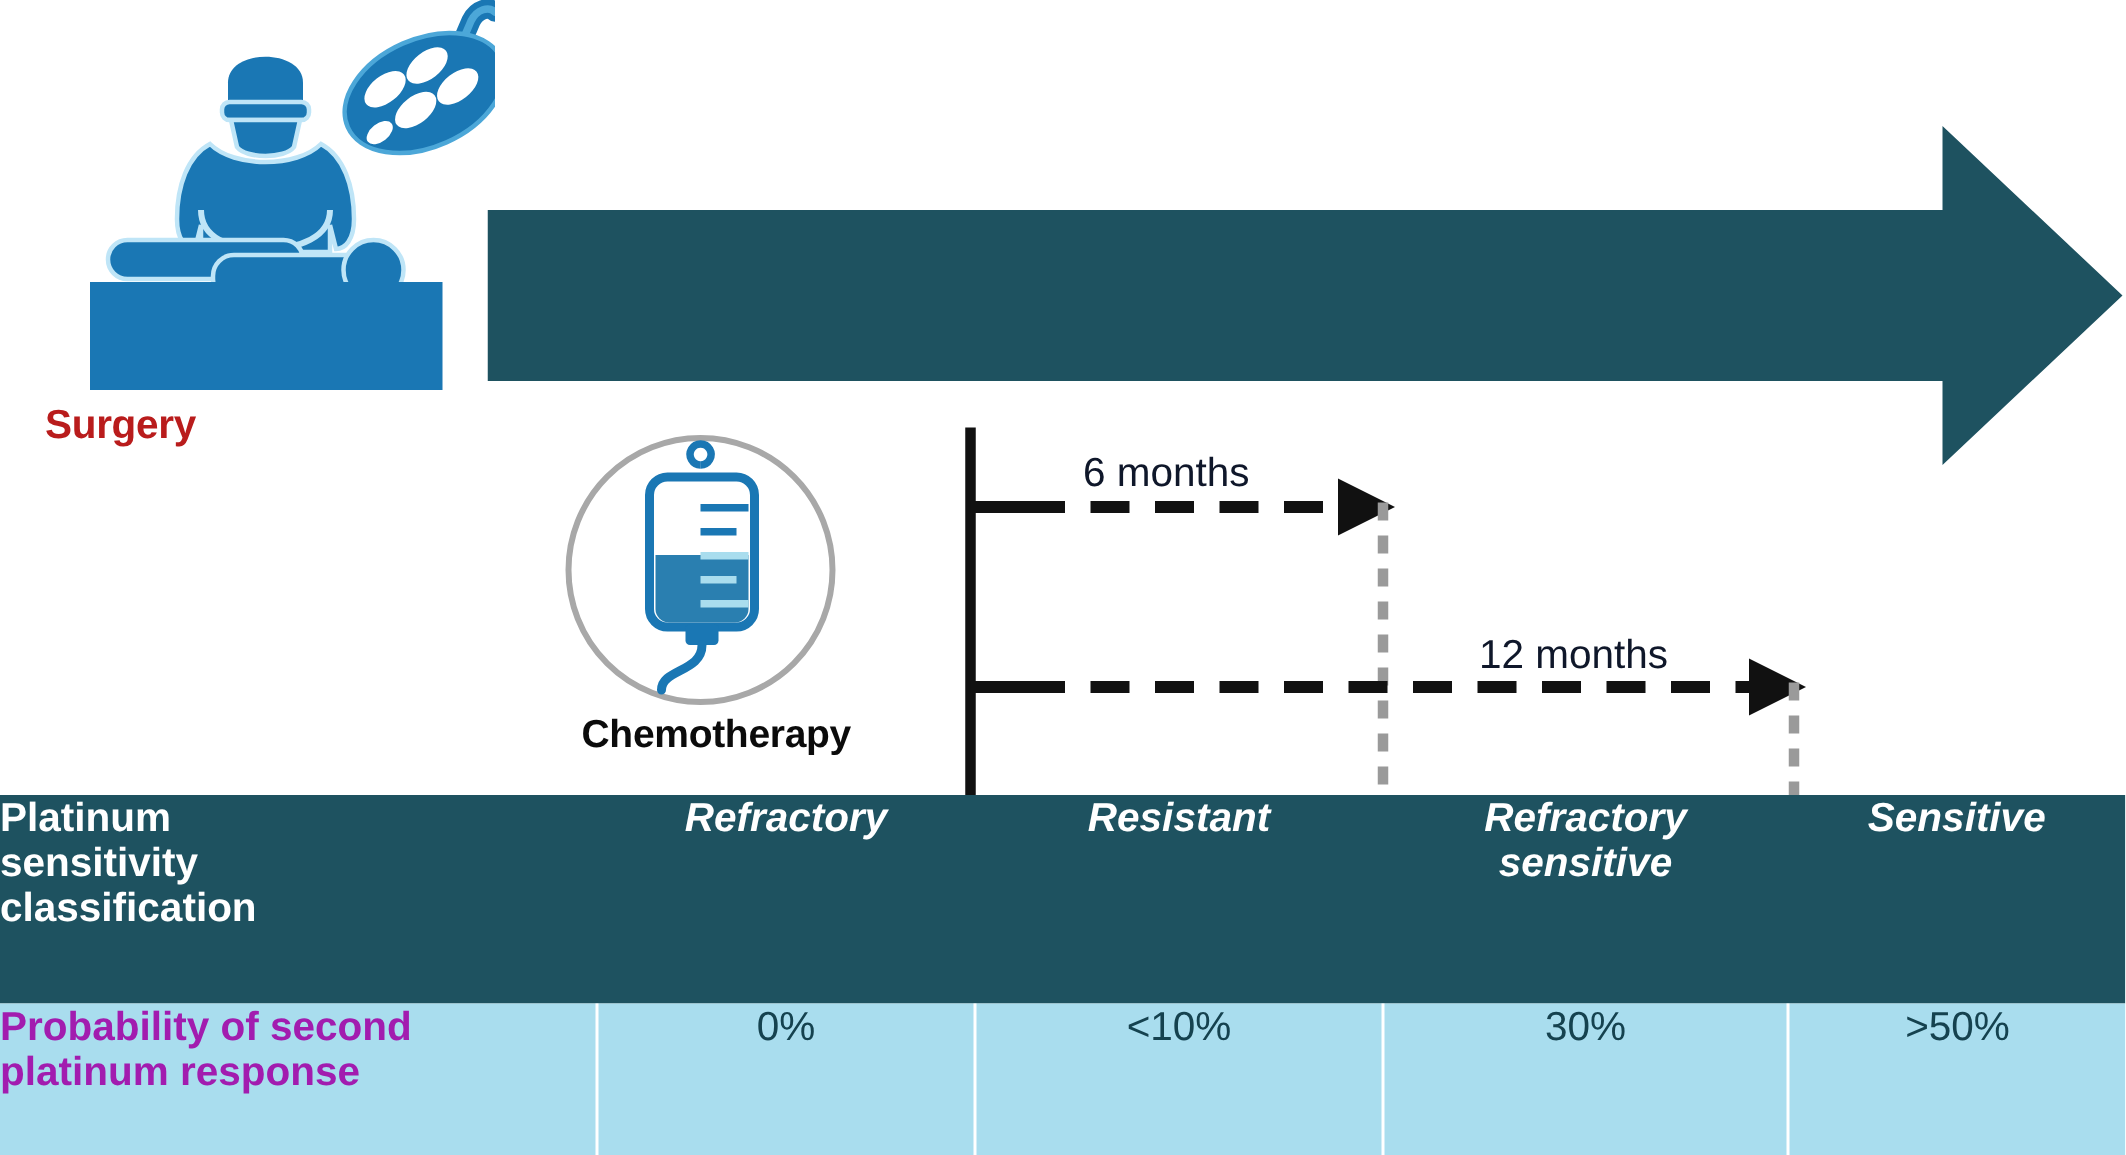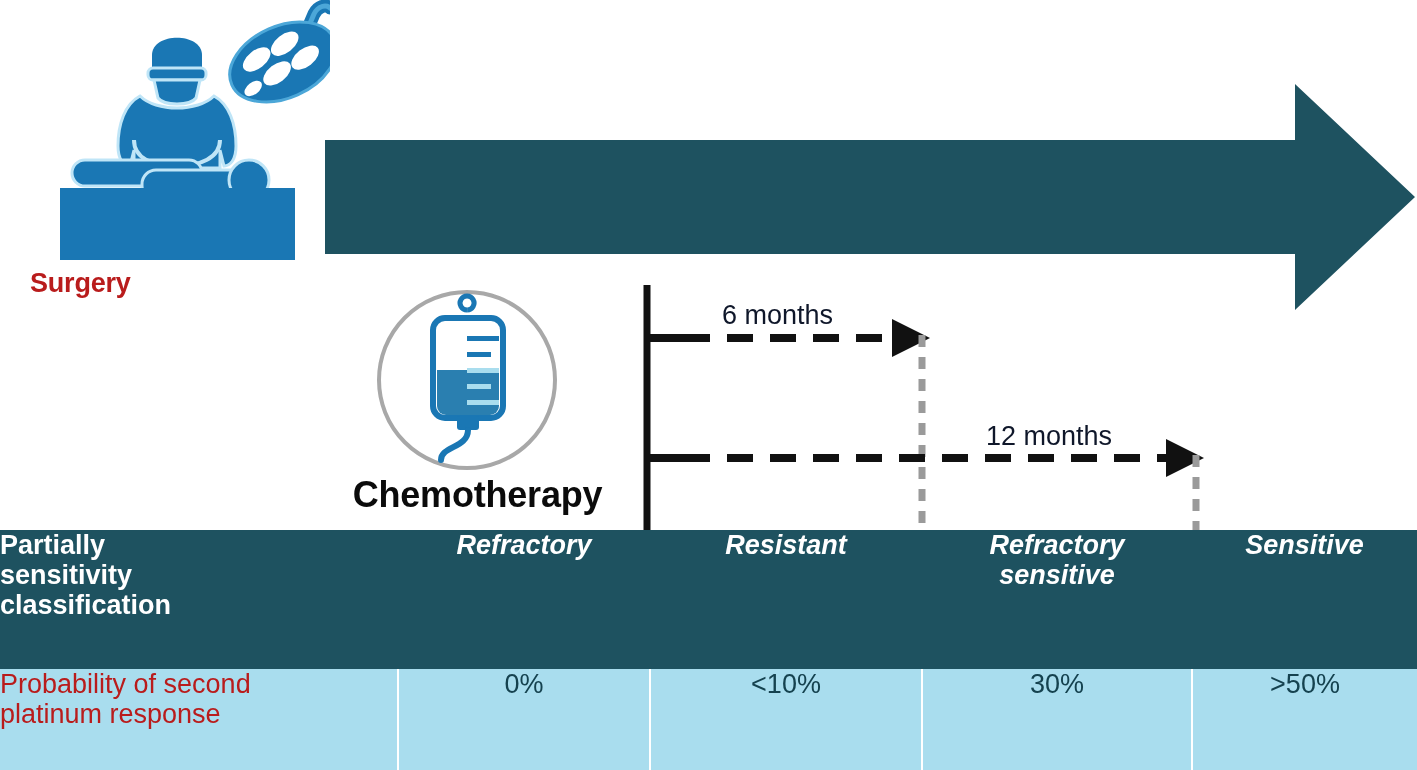--- a/index.html
+++ b/index.html
@@ -62,21 +62,21 @@
   #chemo-icon-svg {
     position: absolute;
     left: 0; top: 0;
   }
   #chemo-label {
     position: absolute;
     left: -15px;
     top: 186px;
     width: 275px;
     text-align: center;
-    font-size: 36px;
+    font-size: 26px;
     font-weight: bold;
     color: #0b0b0b;
     letter-spacing: -0.2px;
   }
 
   
   #scale-svg {
     position: absolute;
     left: 600px;
     top: 275px;
@@ -127,23 +127,23 @@
   .hdr-cat {
     color: #ffffff;
     font-size: 27px;
     font-weight: bold;
     line-height: 1.12;
     text-align: center;
     padding-top: 12px;
     font-style: italic;
   }
   .data-rowlabel {
-    color: #b91c1c;
-    font-size: 27px;
-    font-weight: normal;
+    color: #a21caf;
+    font-size: 27px;
+    font-weight: bold;
     line-height: 1.12;
     padding: 14px 0 0 18px;
     text-align: left;
     border-right: 2px solid #ffffff;
   }
   .data-val {
     color: #15424f;
     font-size: 27px;
     font-weight: normal;
     text-align: center;
@@ -253,21 +253,21 @@
   </svg>
 
   <div class="months-label" id="label-6-months">6 months</div>
 
   <div class="months-label" id="label-12-months">12 months</div>
 
   <table id="class-table">
     <tbody>
         <tr class="header-row">
       <td class="col-0 hdr-rowlabel">
-        <div>Partially</div>
+        <div>Platinum</div>
         <div>sensitivity</div>
         <div>classification</div>
       </td>
       <td class="col-1 hdr-cat">
         <div>Refractory</div>
       </td>
       <td class="col-2 hdr-cat">
         <div>Resistant</div>
       </td>
       <td class="col-3 hdr-cat">

